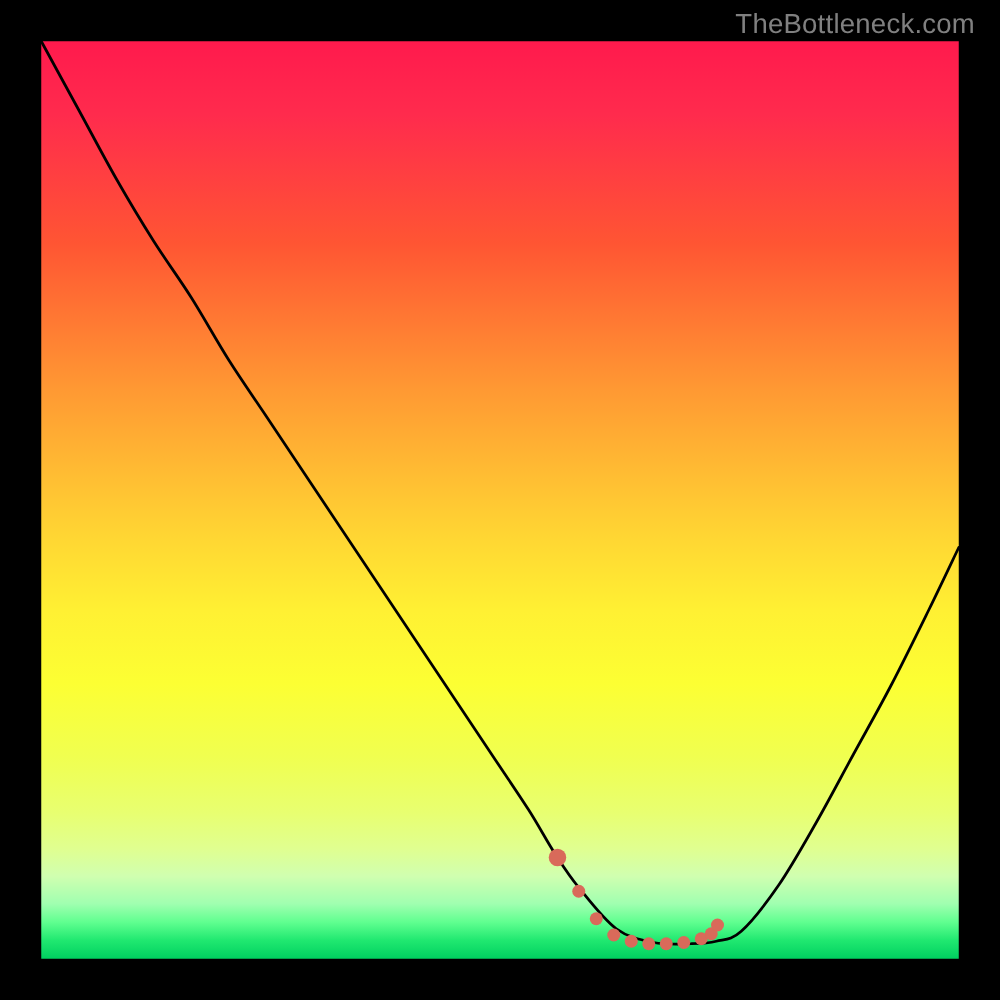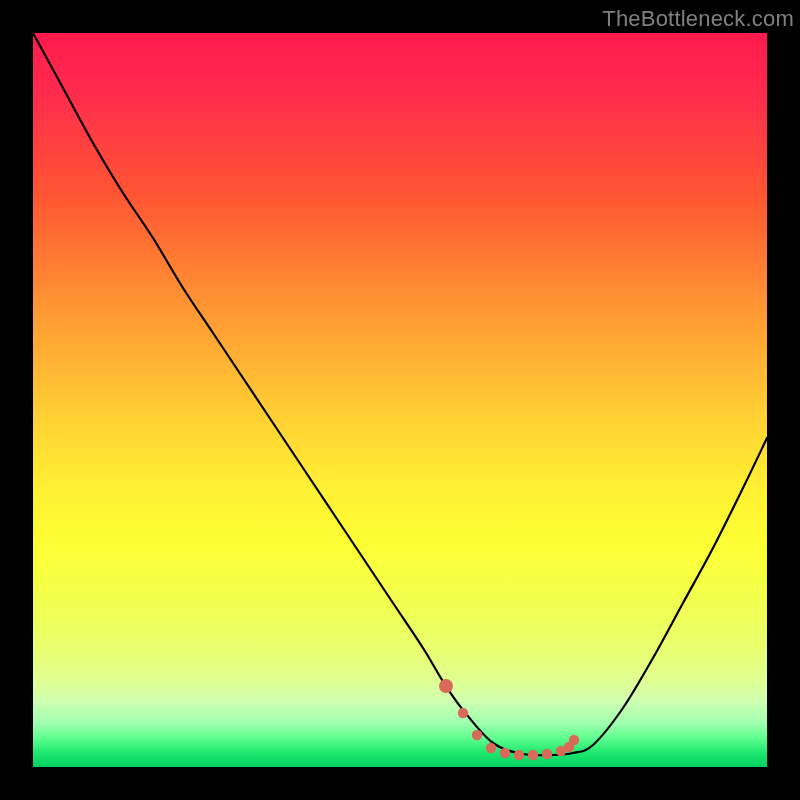--- a/index.html
+++ b/index.html
@@ -33,21 +33,21 @@
       #d0ffb0 91%,
       #a0ffb0 94%,
       #60ff90 96%,
       #20e870 98%,
       #00d060 100%
     );
   }
   .watermark {
     position: absolute;
     top: 6px;
-    right: 6px;
+    right: 20px;
     color: #808080;
     font-family: Arial, Helvetica, sans-serif;
     font-size: 22px;
     font-weight: 500;
     letter-spacing: 0.2px;
   }
   svg.curve {
     position: absolute;
     left: 0;
     top: 0;

